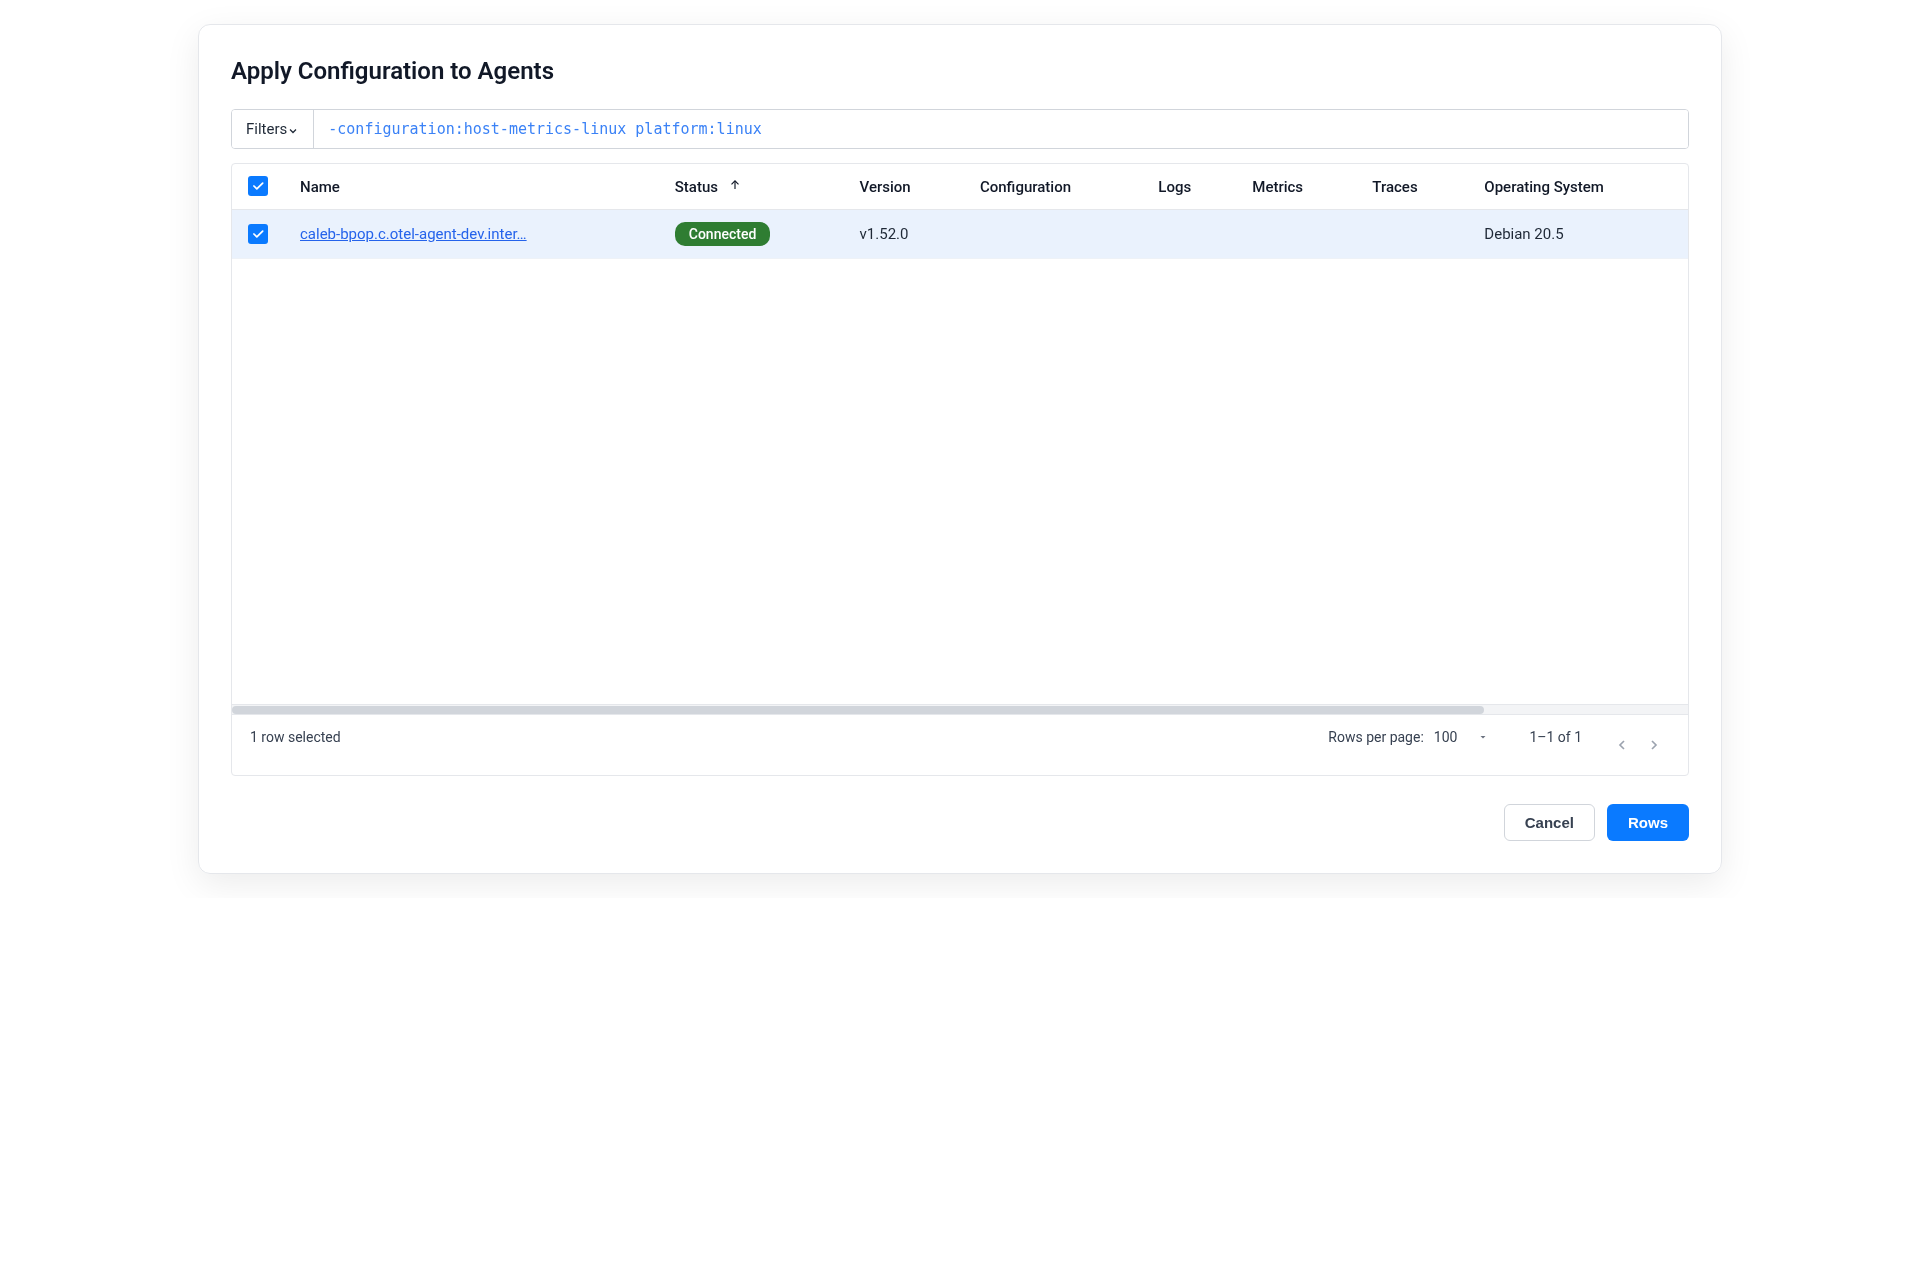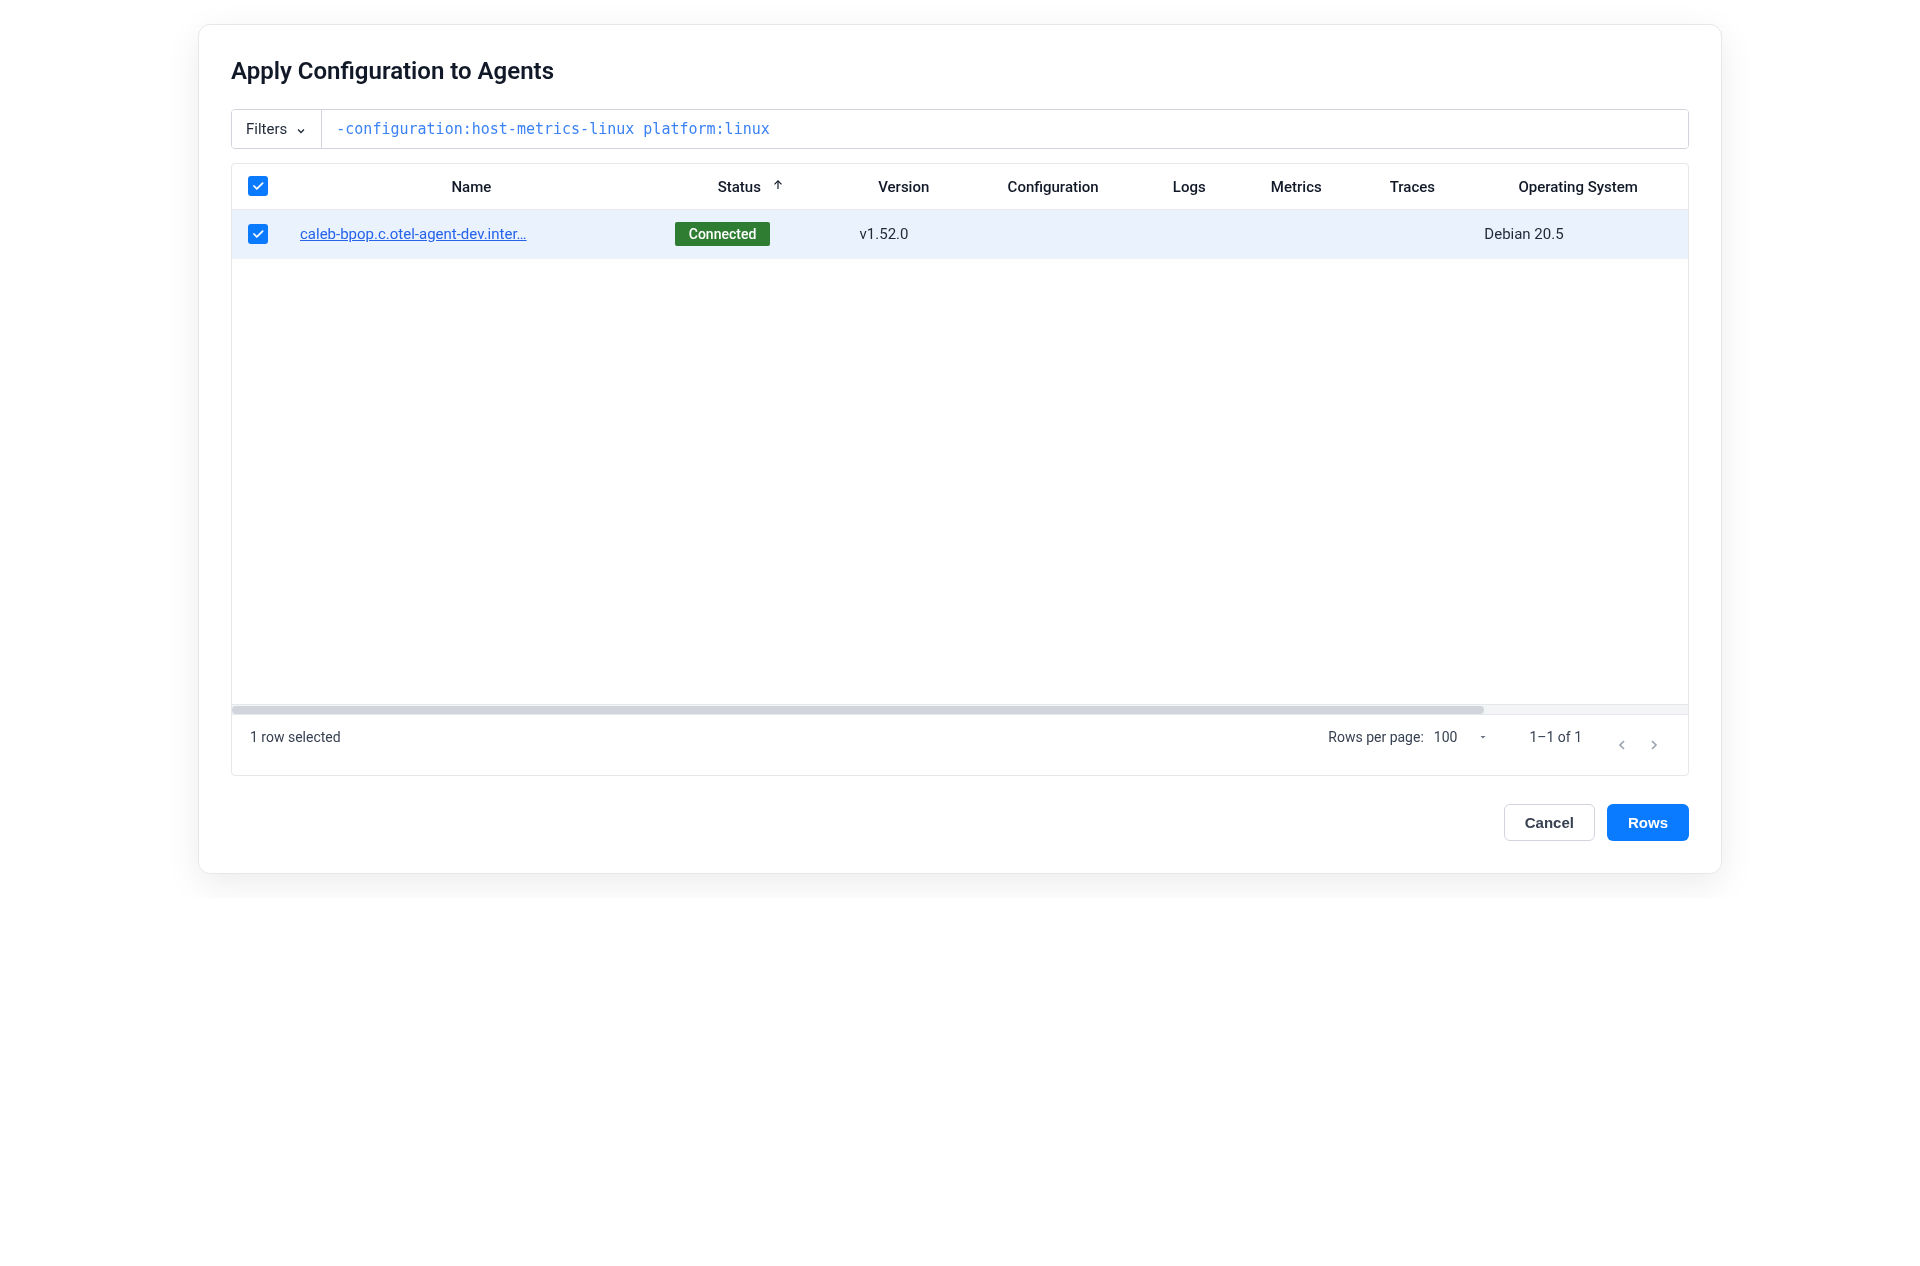--- a/index.html
+++ b/index.html
@@ -28,21 +28,20 @@
   .filter-row {
     display: flex;
     border: 1px solid #d1d5db;
     border-radius: 4px;
     overflow: hidden;
     margin-bottom: 14px;
   }
   .filter-btn {
     display: flex;
     align-items: center;
-    gap: 8px;
     padding: 10px 14px;
     border-right: 1px solid #d1d5db;
     cursor: pointer;
     background: #fff;
     font-size: 15px;
   }
   .filter-btn .chev { width: 12px; height: 12px; display:inline-block; }
   .filter-input {
     flex: 1;
     border: none;
@@ -62,21 +61,21 @@
     overflow-x: auto;
     height: 540px;
     overflow-y: hidden;
   }
   table {
     width: 100%;
     border-collapse: collapse;
     min-width: 1280px;
   }
   thead th {
-    text-align: center;
+    text-align: left;
     font-weight: 500;
     font-size: 15px;
     color: #111827;
     padding: 12px 16px;
     border-bottom: 1px solid #e5e7eb;
     white-space: nowrap;
   }
   tbody td {
     padding: 12px 16px;
     border-bottom: 1px solid #eef2f7;
@@ -103,21 +102,21 @@
     max-width: 230px;
     overflow: hidden;
     text-overflow: ellipsis;
     display: inline-block;
     vertical-align: bottom;
   }
   .status-pill {
     display: inline-block;
     background: #2f7d32;
     color: #fff;
-    border-radius: 2px;
+    border-radius: 10px;
     padding: 4px 14px;
     font-size: 14px;
     font-weight: 500;
   }
   .sort-arrow { margin-left: 6px; display:inline-flex; }
   .sort-arrow svg { width:14px; height:14px; }
   .footer-row {
     display: flex;
     align-items: flex-start;
     padding: 14px 18px;

